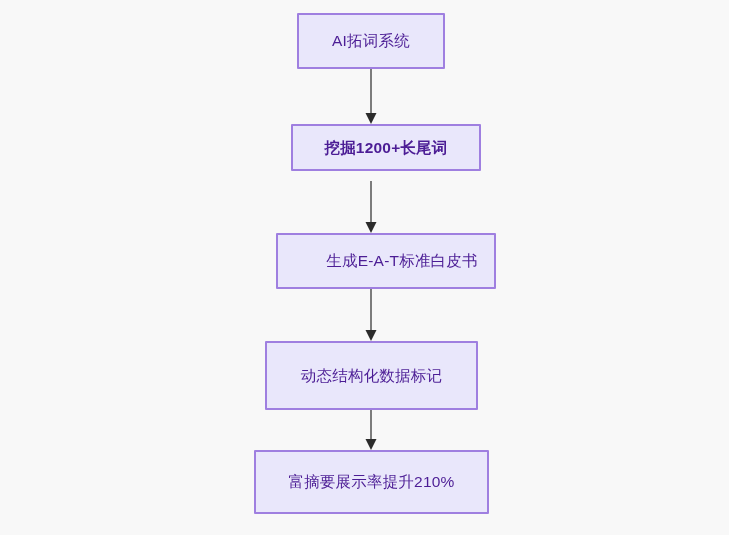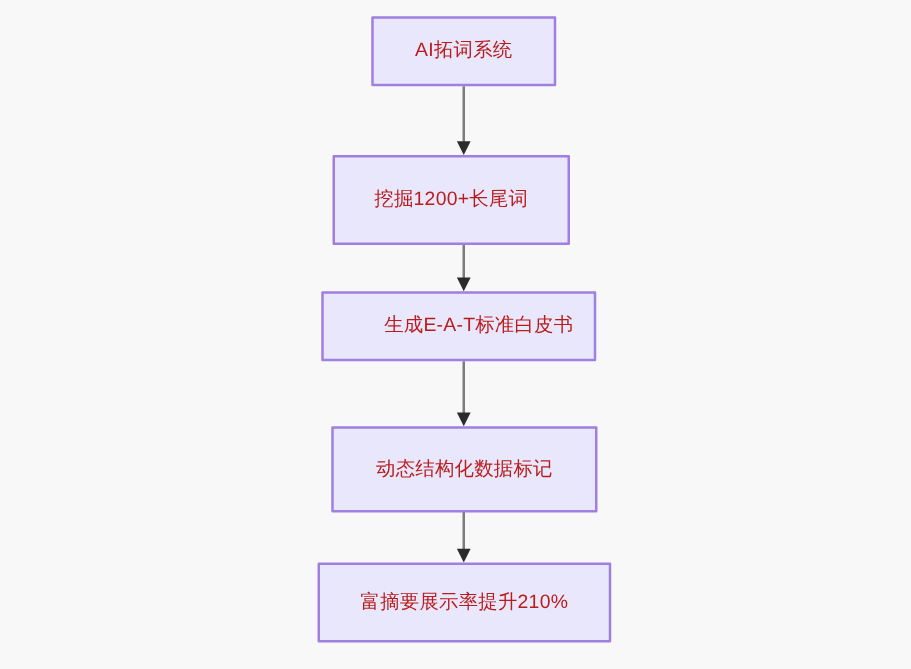--- a/index.html
+++ b/index.html
@@ -23,21 +23,21 @@
     box-sizing: border-box;
     background: #e9e7fb;
     border: 2px solid #9f7fe0;
     display: flex;
     align-items: center;
     justify-content: center;
     border-radius: 1px;
   }
   .node-label {
     font-size: 15.5px;
-    color: #b91c1c;
+    color: #4c1d95;
     line-height: 1;
     letter-spacing: 0.2px;
     white-space: nowrap;
     font-family: "Liberation Sans", "DejaVu Sans", sans-serif;
   }
   .edge {
     position: absolute;
     left: 0;
     top: 0;
     width: 729px;
@@ -74,25 +74,25 @@
     <g>
       <line class="edge-line" x1="371" y1="397" x2="371" y2="442"></line>
       <polygon class="edge-head" points="371,450 365.5,439 376.5,439"></polygon>
     </g>
   </svg>
 
   <div class="node-box" style="left:297px; top:13px; width:148px; height:56px;">
     <span class="node-label">AI拓词系统</span>
   </div>
 
-  <div class="node-box" style="left:266px; top:124px; width:190px; height:72px;">
+  <div class="node-box" style="left:291px; top:124px; width:190px; height:47px;font-weight:bold;">
     <span class="node-label">挖掘1200+长尾词</span>
   </div>
 
-  <div class="node-box" style="left:257px; top:233px; width:220px; height:56px;padding-left:32px;">
+  <div class="node-box" style="left:276px; top:233px; width:220px; height:56px;padding-left:32px;">
     <span class="node-label">生成E-A-T标准白皮书</span>
   </div>
 
   <div class="node-box" style="left:265px; top:341px; width:213px; height:69px;">
     <span class="node-label">动态结构化数据标记</span>
   </div>
 
   <div class="node-box" style="left:254px; top:450px; width:235px; height:64px;">
     <span class="node-label">富摘要展示率提升210%</span>
   </div>

